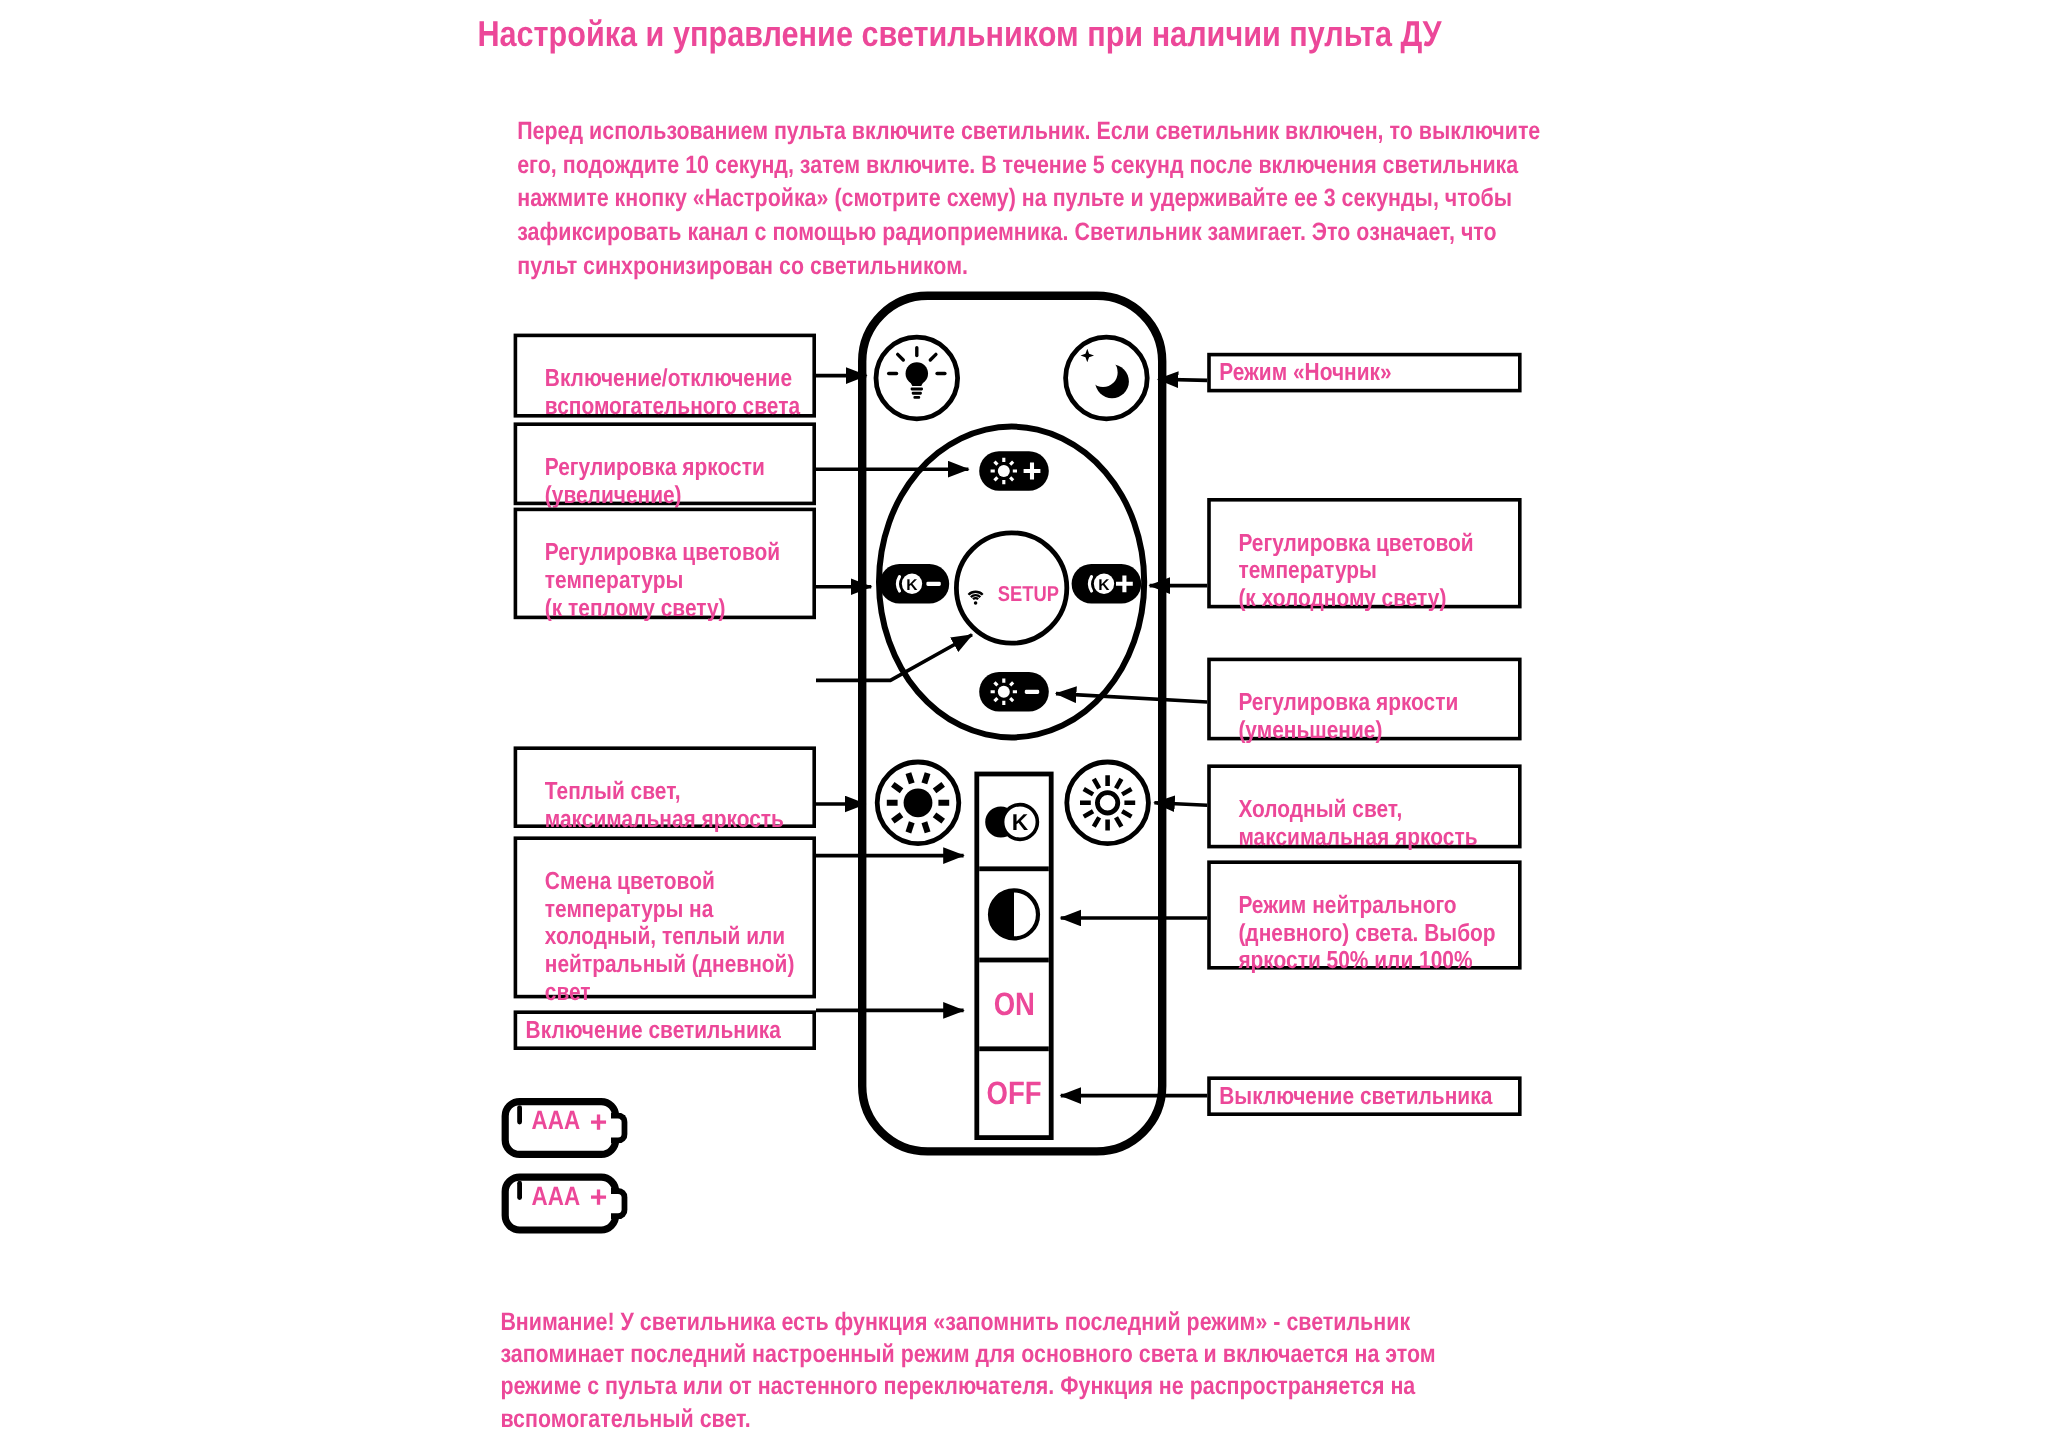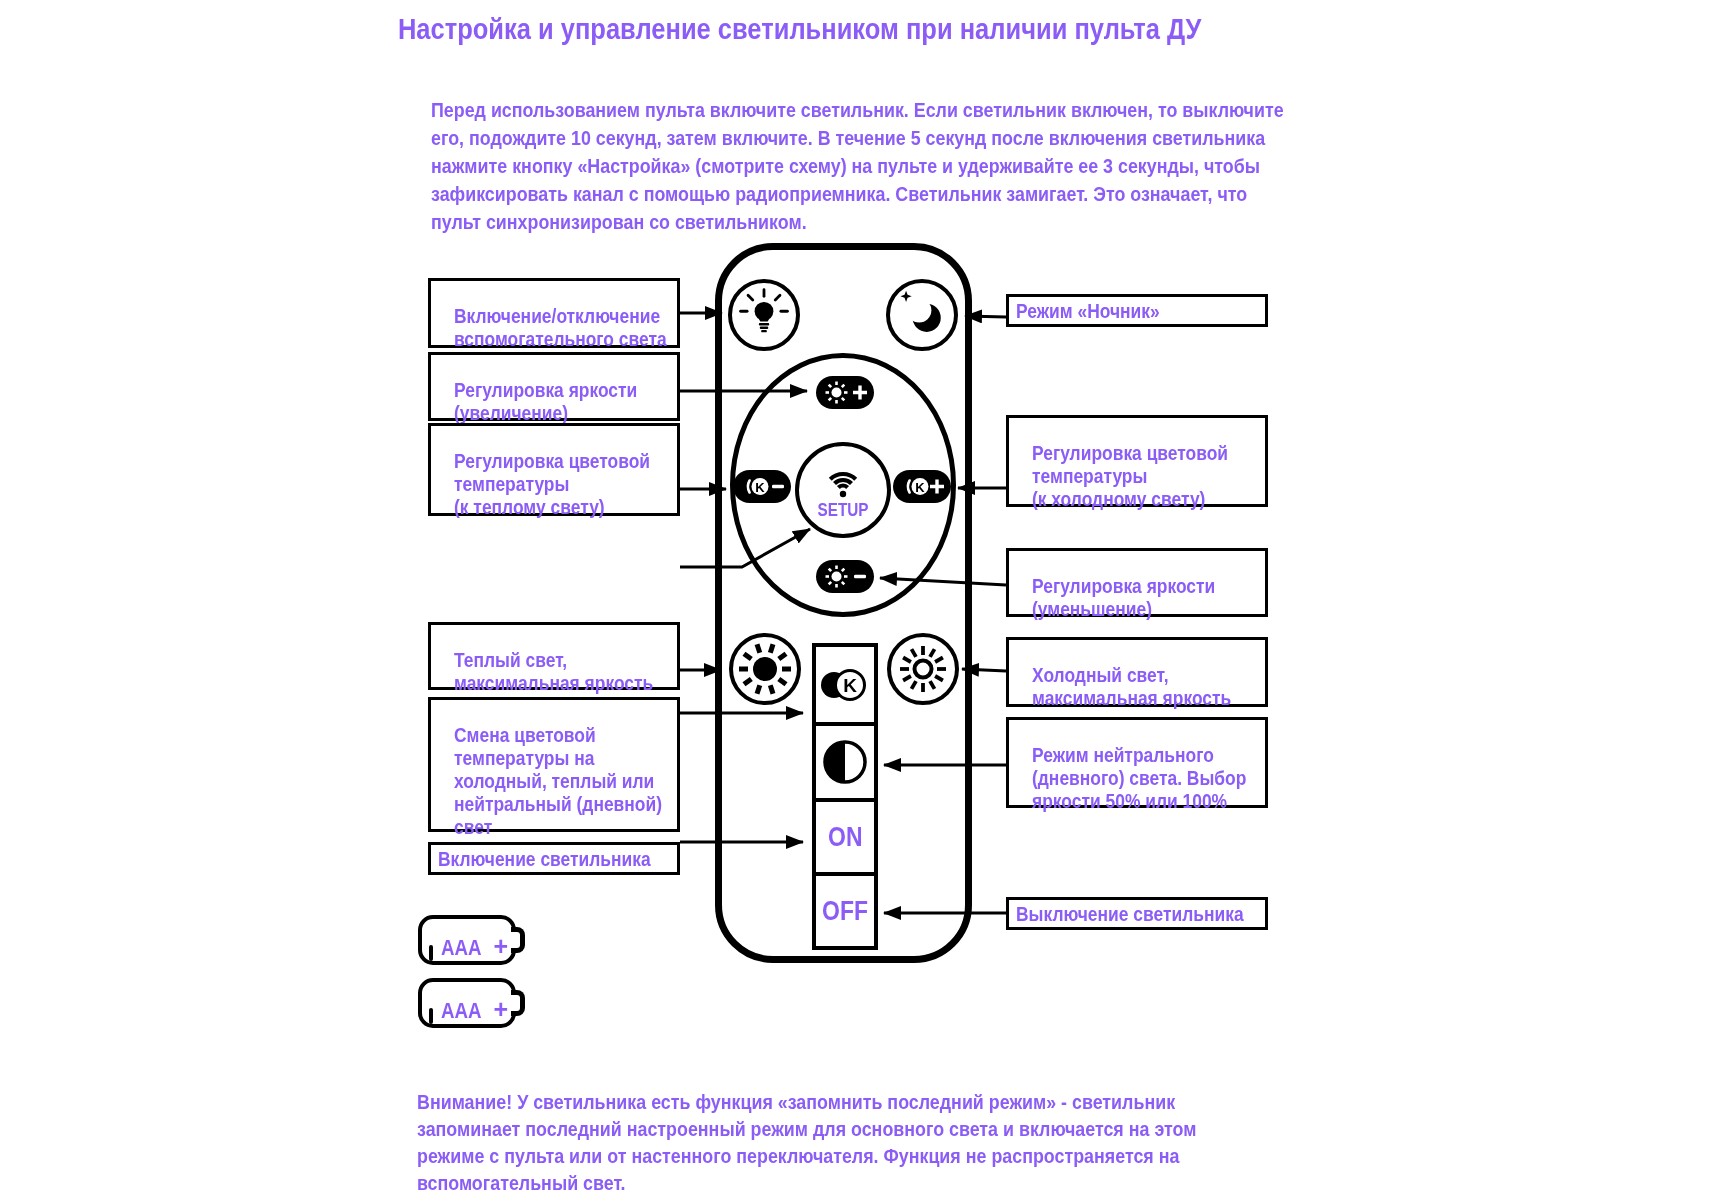--- a/index.html
+++ b/index.html
@@ -1,40 +1,40 @@
 <!DOCTYPE html>
 <html><head>
 <meta charset="utf-8">
 <style>
   html,body{margin:0;padding:0;background:#fff;}
   .canvas{position:relative;width:1715px;height:1200px;background:#fff;
-    font-family:"Liberation Sans","DejaVu Sans",sans-serif;font-weight:bold;color:#8b5cf6;overflow:hidden;}
+    font-family:"Liberation Sans","DejaVu Sans",sans-serif;font-weight:bold;color:#ec4899;overflow:hidden;}
   .t{display:inline-block;transform:scaleX(.85);transform-origin:0 50%;white-space:pre;}
   .tc{display:inline-block;transform:scaleX(.85);transform-origin:50% 50%;white-space:pre;}
   .title{position:absolute;left:300px;top:12px;width:1000px;text-align:center;font-size:30px;}
   .para{position:absolute;font-size:21px;line-height:28px;}
   .box{position:absolute;border:3px solid #000;background:#fff;font-size:20.5px;line-height:23px;
     padding:23px;box-sizing:border-box;z-index:2;}
   .box.single{padding:2px 7px;}
   .remote{position:absolute;left:715px;top:243px;width:257px;height:720px;border:7px solid #000;
     border-radius:58px;background:#fff;box-sizing:border-box;z-index:1;}
   .cbtn{position:absolute;border:4px solid #000;border-radius:50%;background:#fff;
     display:flex;align-items:center;justify-content:center;box-sizing:border-box;z-index:3;}
   .ellipse{position:absolute;left:730px;top:353px;width:226px;height:264px;border:5px solid #000;
     border-radius:50%;background:#fff;box-sizing:border-box;z-index:2;}
   .pill{position:absolute;width:58px;height:33px;border-radius:17px;background:#000;z-index:4;}
   .setup{position:absolute;left:795px;top:442px;width:96px;height:96px;border:4px solid #000;border-radius:50%;
-    background:#fff;display:flex;flex-direction:column;align-items:center;justify-content:flex-start;
+    background:#fff;display:flex;flex-direction:row;align-items:center;justify-content:flex-start;
     padding-top:10px;box-sizing:border-box;z-index:4;font-size:18px;}
   .column{position:absolute;left:812px;top:643px;width:66px;height:307px;border:4px solid #000;
     background:#fff;box-sizing:border-box;z-index:3;display:flex;flex-direction:column;}
   .cell{display:flex;align-items:center;justify-content:center;box-sizing:border-box;font-size:27px;}
   .cell+.cell{border-top:4px solid #000;}
-  .battery{position:absolute;left:418px;width:98px;height:50px;border:4px solid #000000;border-radius:15px;
-    display:flex;align-items:flex-end;background:#fff;box-sizing:border-box;z-index:2;}
+  .battery{position:absolute;left:418px;width:98px;height:50px;border:6px solid #000000;border-radius:15px;
+    display:flex;align-items:flex-start;background:#fff;box-sizing:border-box;z-index:2;}
   .battery .neg{width:4px;height:16px;background:#000;border-radius:2px;margin-left:7px;}
   .battery .aaa{font-size:22px;margin-left:8px;}
   .battery .plus{font-size:25px;margin-left:auto;margin-right:4px;}
   .battery .nub{position:absolute;right:-13px;top:50%;transform:translateY(-50%);width:14px;height:26px;
     border:5px solid #000;border-left:none;border-radius:0 8px 8px 0;background:#fff;box-sizing:border-box;}
   .arrows{position:absolute;left:0;top:0;z-index:5;pointer-events:none;}
   svg text{font-family:"Liberation Sans","DejaVu Sans",sans-serif;font-weight:bold;}
 </style>
 </head>
 <body>

